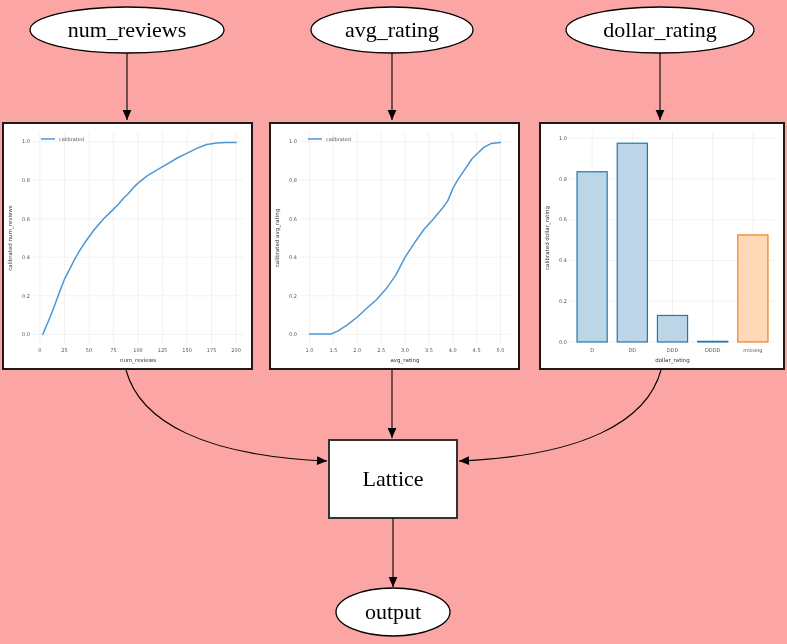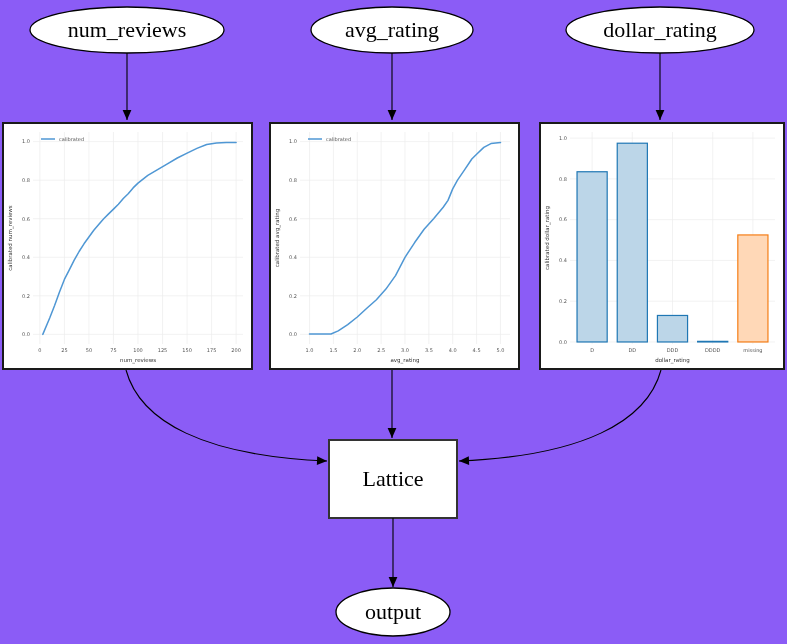--- a/index.html
+++ b/index.html
@@ -1,16 +1,16 @@
 <!DOCTYPE html>
 <html><head>
 <meta charset="utf-8">
 <style>
   html,body{margin:0;padding:0;background:#ffffff;}
-  .canvas{position:relative;width:787px;height:644px;background:#8b5cf6;font-family:"Liberation Serif", serif;}
+  .canvas{position:relative;width:787px;height:644px;background:#fca5a5;font-family:"Liberation Serif", serif;}
   svg text{user-select:none;}
   .node-label{font-family:"Liberation Serif", serif;font-size:22px;fill:#000;text-anchor:middle;}
   .edge{stroke:#000;stroke-width:1.1;fill:none;}
   .plot-frame{fill:#ffffff;stroke:#1a1a1a;stroke-width:2;}
   .tick-label{font-family:"DejaVu Sans", sans-serif;font-size:5px;fill:#555;}
   .axis-label{font-family:"DejaVu Sans", sans-serif;font-size:5.5px;fill:#333;}
 </style>
 </head>
 <body>
 

